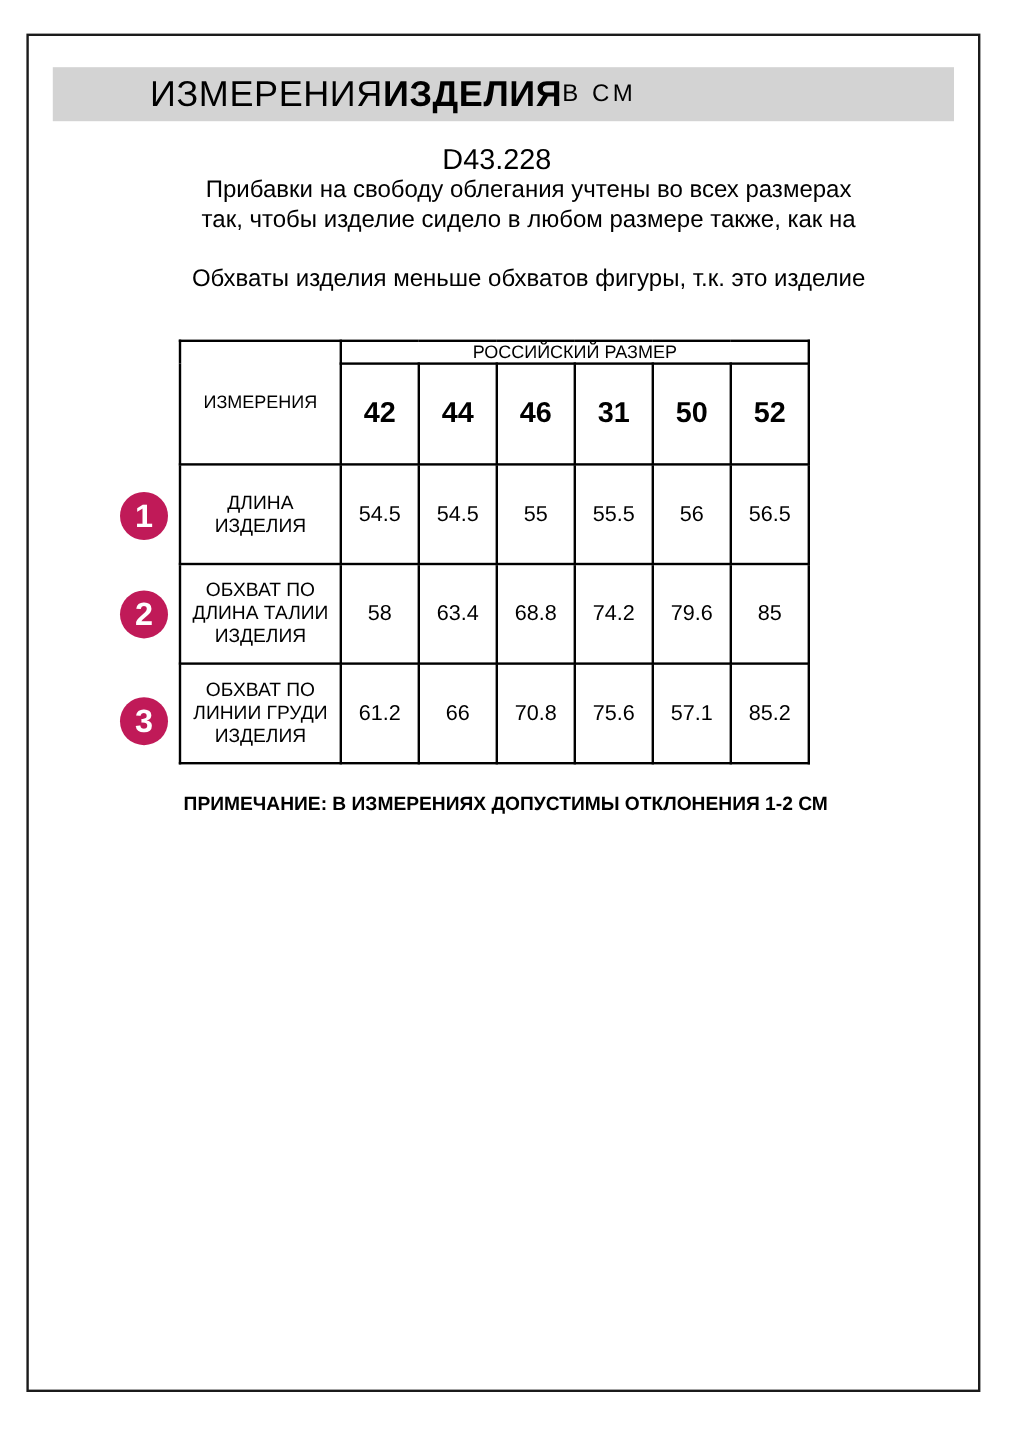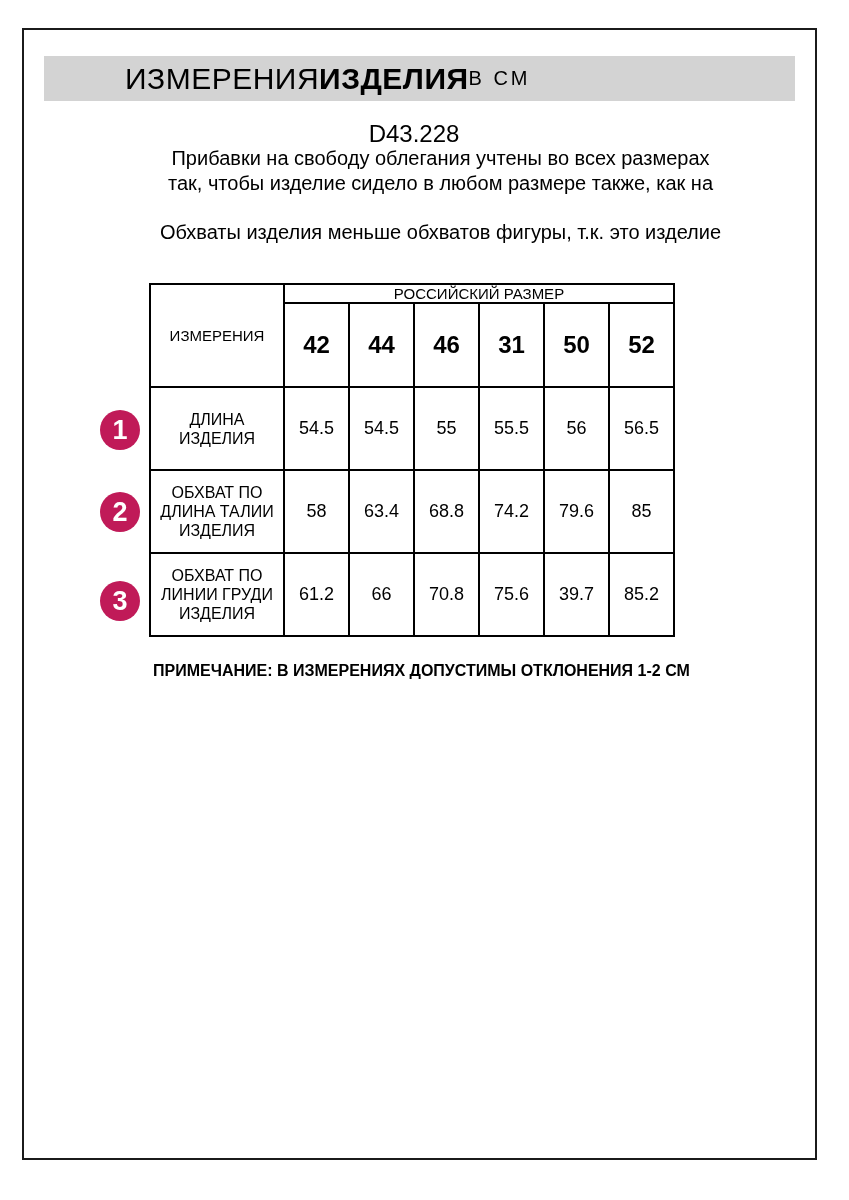--- a/index.html
+++ b/index.html
@@ -131,21 +131,21 @@
     <td class="cell-value">74.2</td>
     <td class="cell-value">79.6</td>
     <td class="cell-value">85</td>
   </tr>
   <tr class="row-data">
     <td class="row-label">ОБХВАТ ПО ЛИНИИ ГРУДИ ИЗДЕЛИЯ</td>
     <td class="cell-value">61.2</td>
     <td class="cell-value">66</td>
     <td class="cell-value">70.8</td>
     <td class="cell-value">75.6</td>
-    <td class="cell-value">39.7</td>
+    <td class="cell-value">57.1</td>
     <td class="cell-value">85.2</td>
   </tr>
 </tbody>
   </table>
 
 <div class="badge badge-1" style="background: rgb(192, 26, 88);">1</div>
 <div class="badge badge-2" style="background: rgb(192, 26, 88);">2</div>
 <div class="badge badge-3" style="background: rgb(192, 26, 88);">3</div>
 
 <div class="note">ПРИМЕЧАНИЕ: В ИЗМЕРЕНИЯХ ДОПУСТИМЫ ОТКЛОНЕНИЯ 1-2 СМ</div>

